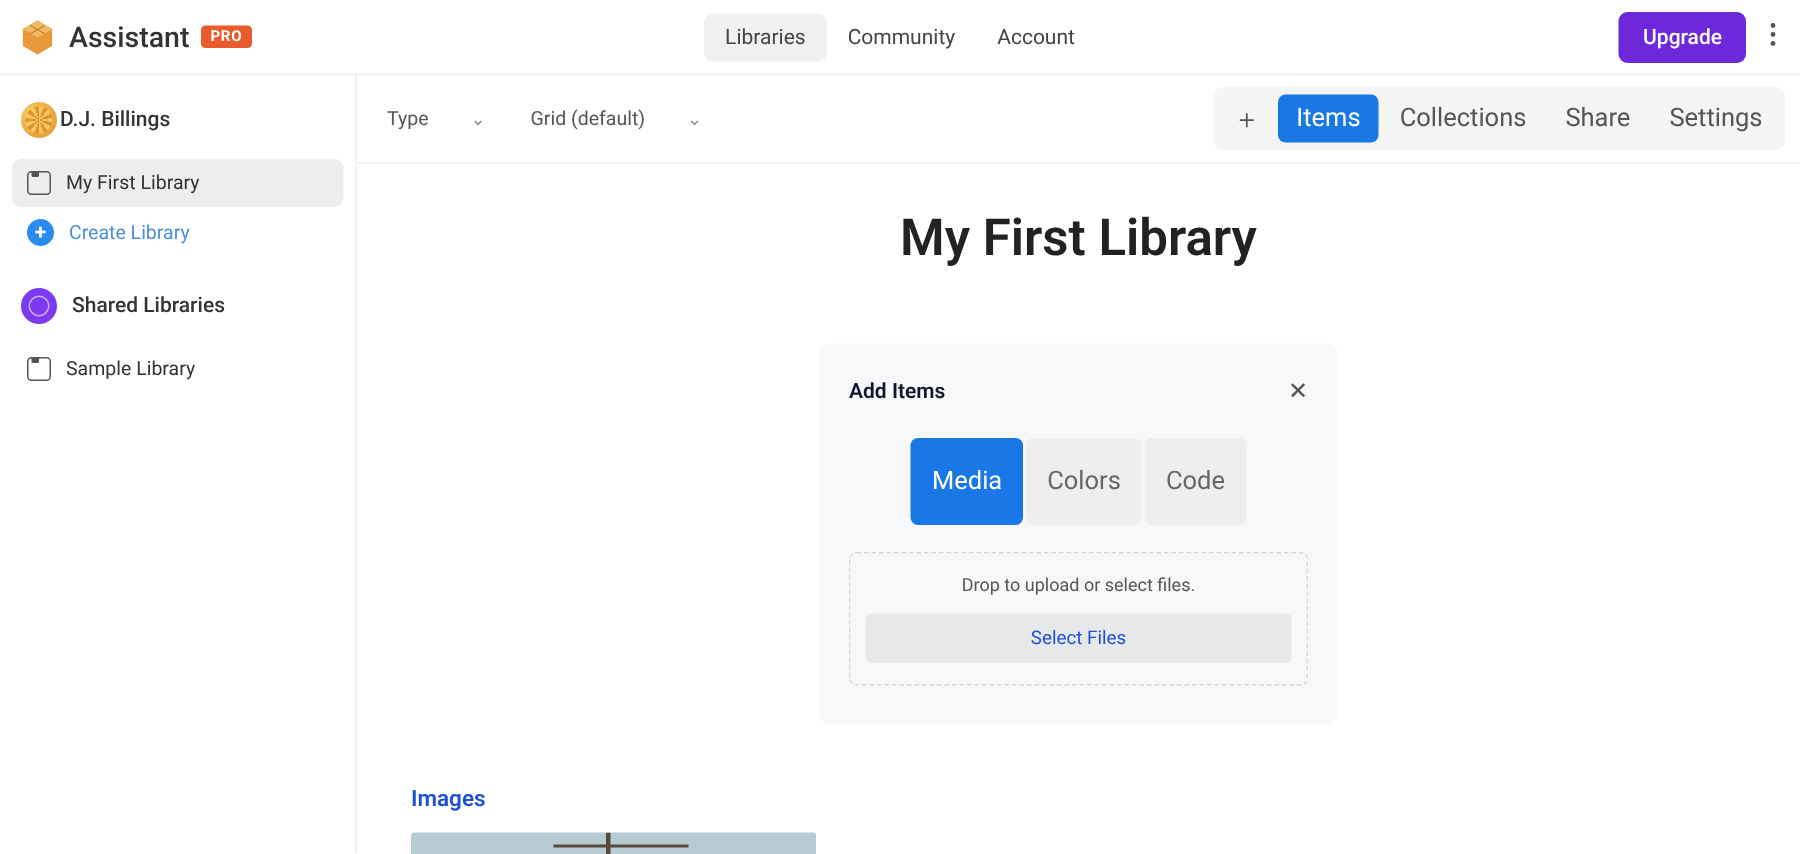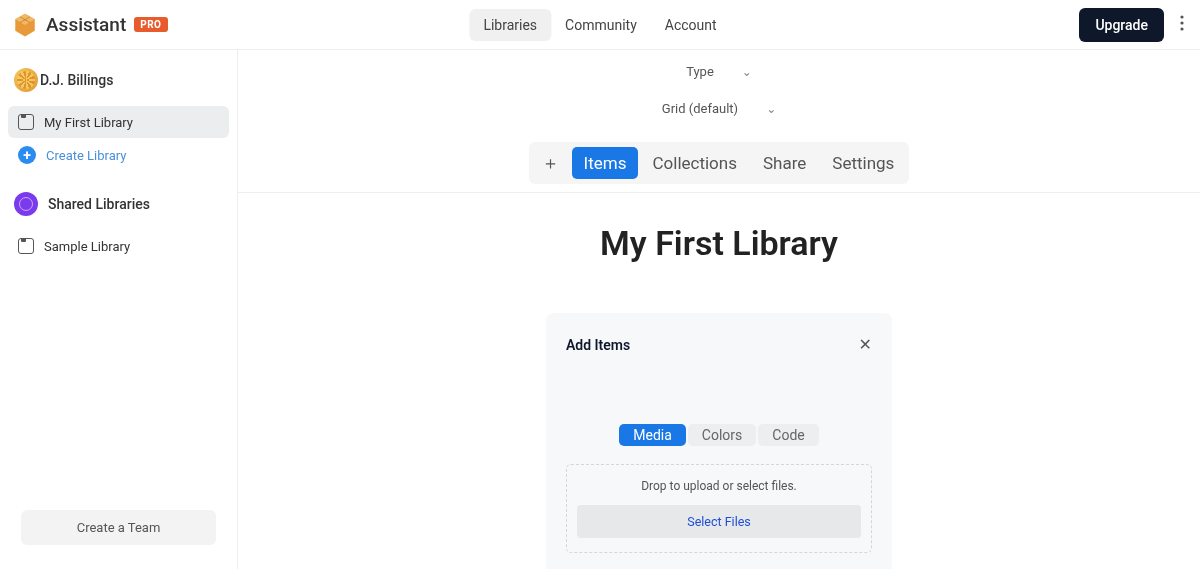--- a/index.html
+++ b/index.html
@@ -8,21 +8,21 @@
     
     .topbar { height: 50px; display: flex; align-items: center; padding: 0 12px; border-bottom: 1px solid #eee; }
     .logo-group { display: flex; align-items: center; gap: 8px; }
     .logo-icon { width: 26px; height: 26px; }
     .logo-text { font-size: 19px; font-weight: 500; color: #333; }
     .pro-badge { background: #e85b2c; color: #fff; font-size: 10px; font-weight: 700; padding: 2px 6px; border-radius: 3px; letter-spacing: 0.5px; }
     .top-nav { display: flex; position: absolute; left: 50%; transform: translateX(-50%); gap: 0; }
     .top-nav-item { padding: 8px 14px; border-radius: 6px; font-size: 14px; color: #444; cursor: pointer; }
     .top-nav-item.active { background: #f0f0f0; }
     .topbar-right { margin-left: auto; display: flex; align-items: center; gap: 12px; }
-    .upgrade-btn { background: #0f172a; color: #fff; border: none; padding: 9px 16px; border-radius: 6px; font-size: 14px; font-weight: 500; cursor: pointer; }
+    .upgrade-btn { background: #6d28d9; color: #fff; border: none; padding: 9px 16px; border-radius: 6px; font-size: 14px; font-weight: 500; cursor: pointer; }
     .more-btn { background: none; border: none; padding: 4px; cursor: pointer; color: #555; }
     
     
     .layout { display: flex; height: calc(100% - 50px); }
     
     
     .sidebar { width: 238px; border-right: 1px solid #eee; padding: 12px 8px; display: flex; flex-direction: column; }
     .user-row { display: flex; align-items: center; gap: 2px; padding: 6px 6px 14px; }
     .avatar { width: 24px; height: 24px; border-radius: 50%; background: radial-gradient(circle at 30% 30%, #f5c95d, #e09430); position: relative; }
     .avatar::before { content:""; position:absolute; inset:3px; border-radius:50%; background: repeating-conic-gradient(#f5c95d 0 20deg, #e09430 20deg 40deg); }
@@ -35,38 +35,38 @@
     .shared-icon { width: 24px; height: 24px; border-radius: 50%; background: #7c3aed; display:flex; align-items:center; justify-content:center; }
     .shared-icon::after { content:""; width:12px; height:12px; border:1.5px solid #c9a8ff; border-radius:50%; }
     .shared-label { font-size: 14px; font-weight: 500; color: #333; }
     .sidebar-spacer { flex: 1; }
     .create-team-btn { background: #f3f3f3; border: none; width: 195px; margin: 0 auto 12px; padding: 10px 0; border-radius: 6px; font-size: 13px; color: #555; cursor: pointer; }
     .lib-icon { width: 16px; height: 16px; border: 1.5px solid #555; border-radius: 3px; position:relative; }
     .lib-icon::after { content:""; position:absolute; top:-1.5px; left:2px; width:5px; height:4px; background:#555; border-radius:1px; }
     
     
     .main { flex: 1; display: flex; flex-direction: column; overflow: auto; }
-    .toolbar { display: flex; align-items: center; padding: 8px 10px; gap: 10px; border-bottom: 1px solid #eee; flex-direction: column; }
+    .toolbar { display: flex; align-items: center; padding: 8px 10px; gap: 10px; border-bottom: 1px solid #eee; }
     .dropdown { display: flex; align-items: center; gap: 28px; padding: 6px 10px; border-radius: 5px; font-size: 13px; color: #555; cursor: pointer; }
     .chev { font-size: 12px; color: #888; }
     .toolbar-spacer { flex: 1; }
     .toolbar-right { display: flex; align-items: center; gap: 2px; background:#f5f5f6; border-radius:6px; padding:3px; }
     .plus-btn { padding: 6px 10px; cursor: pointer; color:#555; font-size:18px; font-weight:300; }
     .view-tab { padding: 6px 12px; border-radius: 5px; font-size: 17px; color: #555; cursor: pointer; }
     .view-tab.active { background: #1977e6; color: #fff; }
     
     .content { padding: 30px 36px; }
     .page-title { text-align: center; font-size: 34px; font-weight: 600; color: #222; margin-bottom: 50px; }
     
     .add-panel { width: 346px; margin: 0 auto 40px; background: #f7f8f9; border-radius: 8px; padding: 22px 20px 26px; }
     .add-panel-header { display: flex; align-items: center; justify-content: space-between; margin-bottom: 22px; }
     .add-panel-title { font-size: 14px; font-weight: 600; color: #0f172a; }
     .close-x { cursor: pointer; color: #555; font-size: 16px; }
     .media-tabs { display: flex; justify-content: center; gap: 2px; margin-bottom: 18px; }
-    .media-tab { padding: 3px 14px; border-radius: 5px; font-size: 14px; color: #666; cursor: pointer; background:#edeef0;margin-top:48px; }
+    .media-tab { padding: 19px 14px; border-radius: 5px; font-size: 17px; color: #666; cursor: pointer; background:#edeef0; }
     .media-tab.active { background: #1977e6; color: #fff; }
     .dropzone { border: 1px dashed #d4d6d9; border-radius: 5px; padding: 14px 10px; text-align: center; }
     .drop-text { font-size: 12px; color: #555; margin-bottom: 12px; }
     .select-files-btn { background: #e7e8ea; border:none; width:100%; padding:9px 0; border-radius:4px; font-size:12.5px; color:#1d4ed8; cursor:pointer; }
     
     .images-heading { font-size: 15px; font-weight: 600; color: #1d4ed8; margin-bottom: 14px; }
     .thumb { width: 270px; height: 82px; background: linear-gradient(#b7cbd2 0%, #b7cbd2 60%, #c8a878 60%, #c8a878 100%); position:relative; border-radius:2px; overflow:hidden; }
     .pole { position:absolute; left:130px; top:0; width:3px; height:100%; background:#5a4a3c; }
     .crossbar { position:absolute; left:95px; top:8px; width:90px; height:2px; background:#5a4a3c; }
     .sign { position:absolute; left:180px; top:40px; width:50px; height:30px; background:#8a6a40; }
@@ -123,21 +123,20 @@
     </div>
     <div class="shared-row">
       <span class="shared-icon"></span>
       <span class="shared-label">Shared Libraries</span>
     </div>
     <div class="lib-item">
       <span class="lib-icon"></span>
       <span>Sample Library</span>
     </div>
     <div class="sidebar-spacer"></div>
-    <button class="create-team-btn">Create a Team</button>
   </div>
 
   <div class="main">
     <div class="toolbar">
       <div class="dropdown">
         <span>Type</span>
         <span class="chev">⌄</span>
       </div>
       <div class="dropdown">
         <span>Grid (default)</span>

